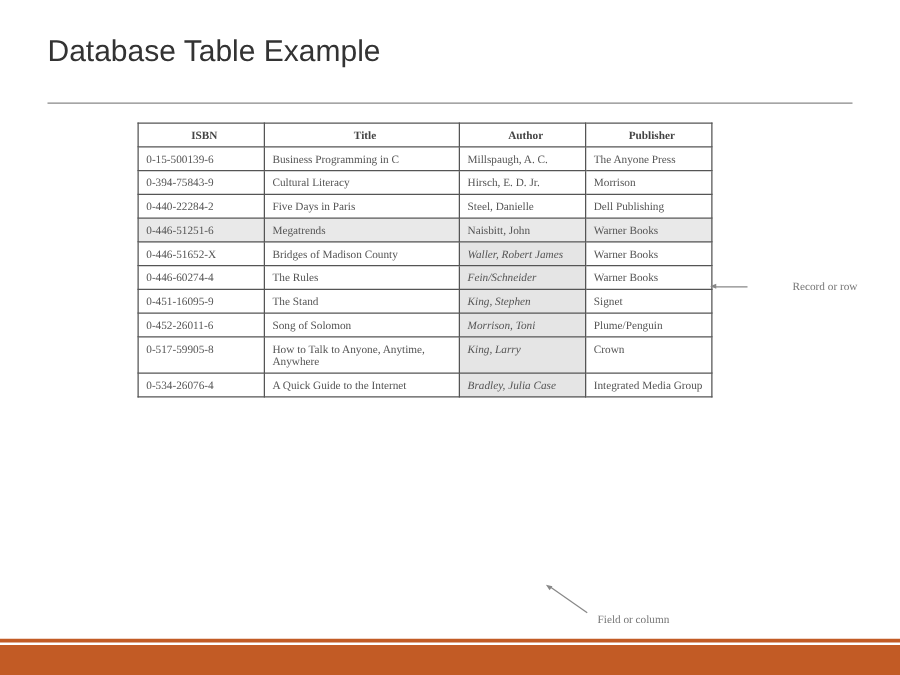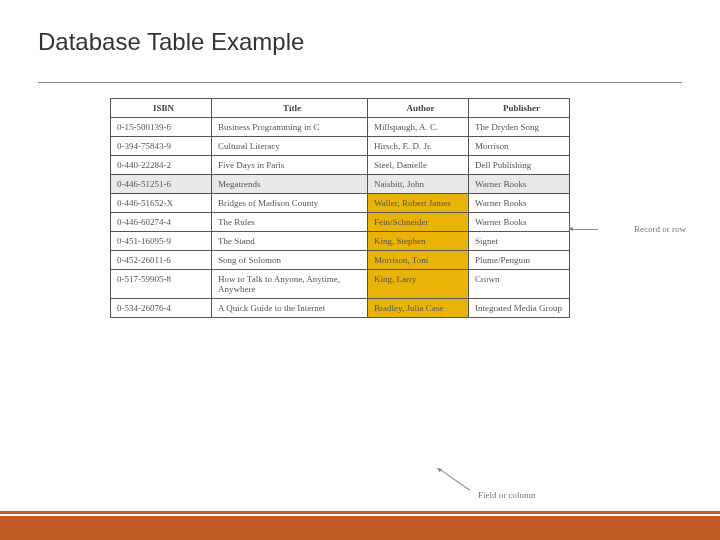--- a/index.html
+++ b/index.html
@@ -51,21 +51,21 @@
     font-weight: bold;
     text-align: center;
     color: #444;
     padding-left: 11px;
   }
   col.c1 { width: 22%; }
   col.c2 { width: 34%; }
   col.c3 { width: 22%; }
   col.c4 { width: 22%; }
   tr.hl td { background: #e9e9e9; }
-  td.hl { background: #eab308; }
+  td.hl { background: #e5e5e5; font-style: italic; }
 
   .callout {
     position: absolute;
     font-family: Georgia, "Times New Roman", serif;
     font-size: 9px;
     color: #777;
   }
   .arrow-h {
     position: absolute;
     height: 1px;
@@ -133,21 +133,21 @@
         <th>Title</th>
         <th>Author</th>
         <th>Publisher</th>
       </tr>
     </thead>
     <tbody id="tb">
         <tr>
           <td>0-15-500139-6</td>
           <td>Business Programming in C</td>
           <td>Millspaugh, A. C.</td>
-          <td>The Dryden Song</td>
+          <td>The Anyone Press</td>
         </tr>
         <tr>
           <td>0-394-75843-9</td>
           <td>Cultural Literacy</td>
           <td>Hirsch, E. D. Jr.</td>
           <td>Morrison</td>
         </tr>
         <tr>
           <td>0-440-22284-2</td>
           <td>Five Days in Paris</td>

